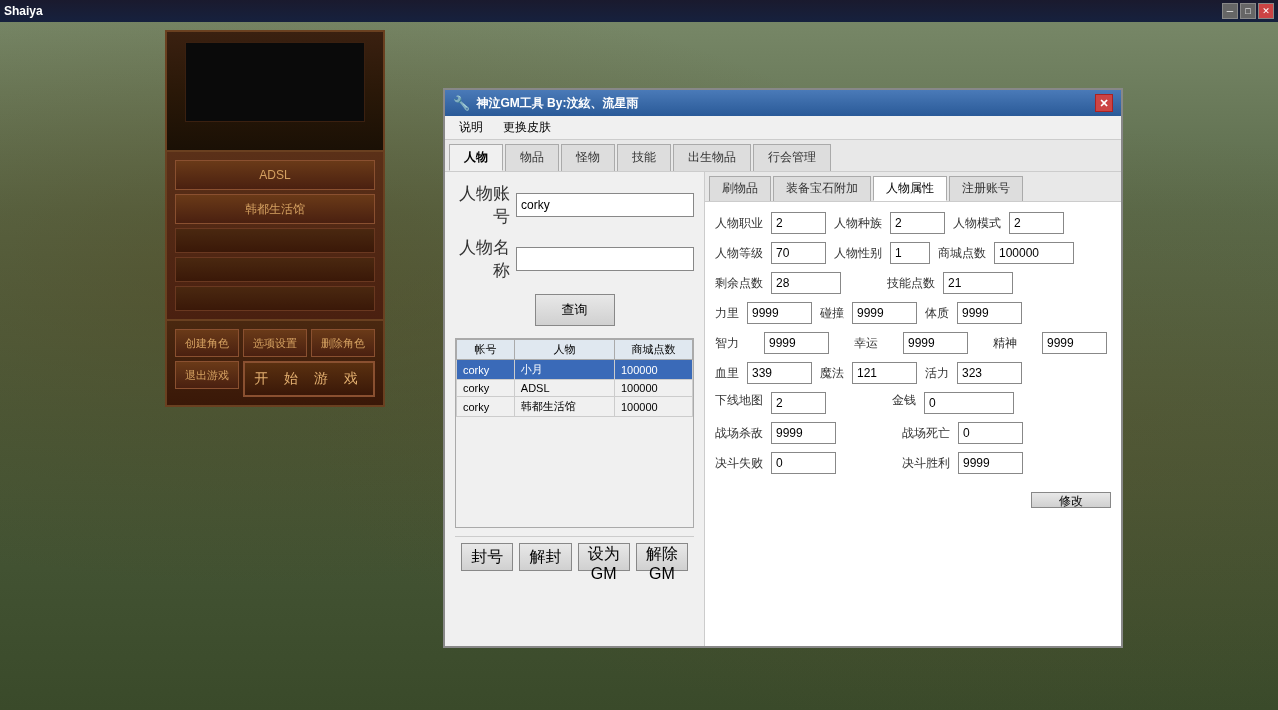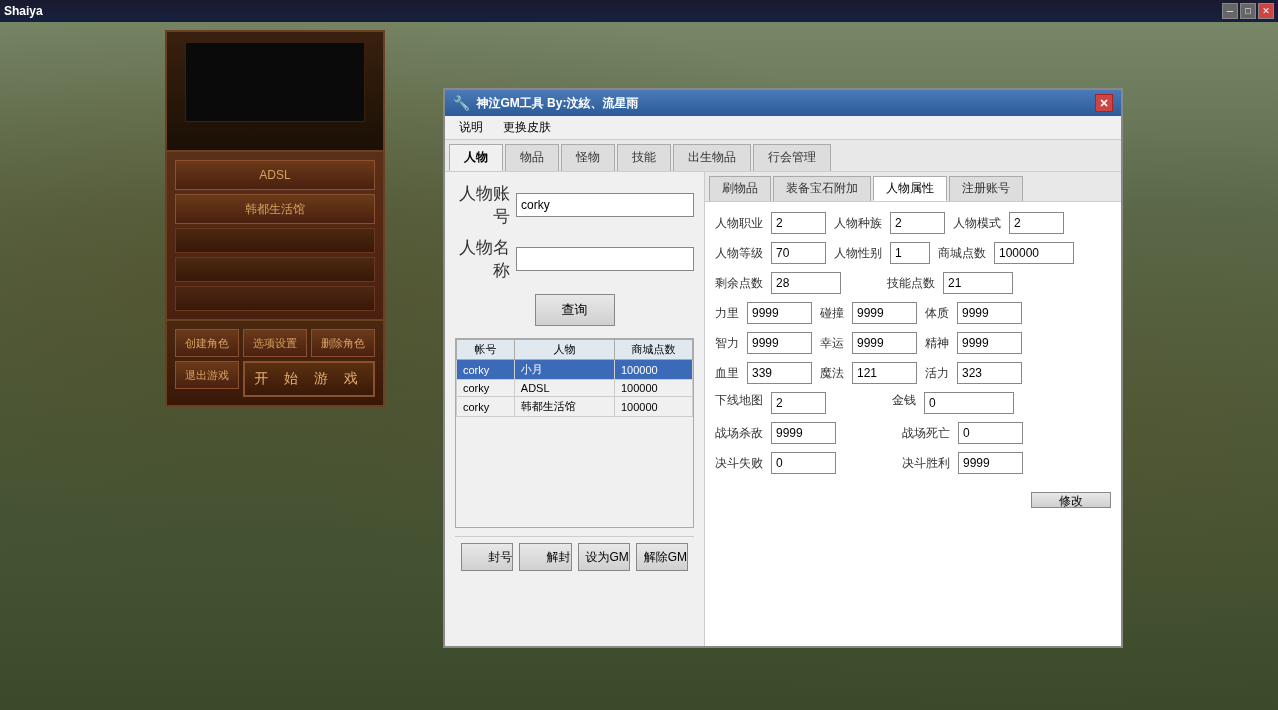--- a/index.html
+++ b/index.html
@@ -296,23 +296,22 @@
       display: flex;
       gap: 6px;
       padding: 6px;
       border-top: 1px solid #ccc;
     }
     .action-btn {
       flex: 1;
       height: 28px;
       background: linear-gradient(180deg, #e8e8e8 0%, #d0d0d0 100%);
       border: 1px solid #888;
-      font-size: 12px;
-      cursor: pointer;
-      text-align: right;
+      font-size: 16px;
+      cursor: pointer;
     }
 
     
     .gm-right {
       flex: 1;
       display: flex;
       flex-direction: column;
       overflow: hidden;
     }
     .gm-subtabs {
@@ -518,21 +517,21 @@
 
         <div style="display:flex; gap:8px; align-items:center; margin-bottom:8px;">
           <span class="attr-label">力里</span>
           <input class="attr-input" style="width: 65px;" type="text" value="9999">
           <span class="attr-label">碰撞</span>
           <input class="attr-input" style="width: 65px;" type="text" value="9999">
           <span class="attr-label">体质</span>
           <input class="attr-input" style="width: 65px;" type="text" value="9999">
         </div>
 
-        <div style="display:flex; gap:8px; align-items:center; margin-bottom:8px;">
+        <div style="display:flex; gap:25px; align-items:center; margin-bottom:8px;">
           <span class="attr-label">智力</span>
           <input class="attr-input" style="width: 65px;" type="text" value="9999">
           <span class="attr-label">幸运</span>
           <input class="attr-input" style="width: 65px;" type="text" value="9999">
           <span class="attr-label">精神</span>
           <input class="attr-input" style="width: 65px;" type="text" value="9999">
         </div>
 
         <div style="display:flex; gap:8px; align-items:center; margin-bottom:8px;">
           <span class="attr-label">血里</span>

